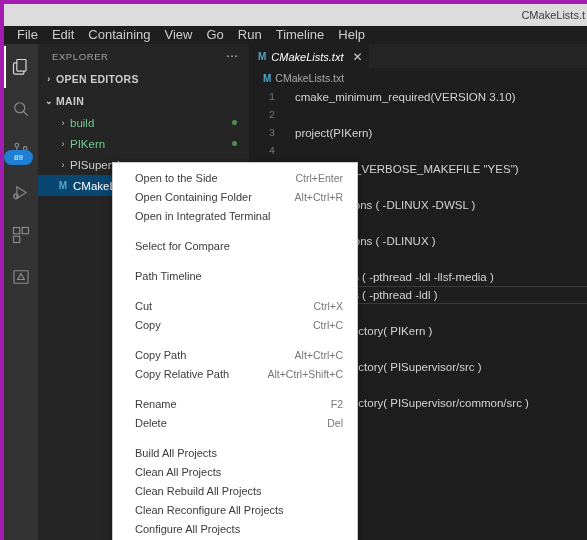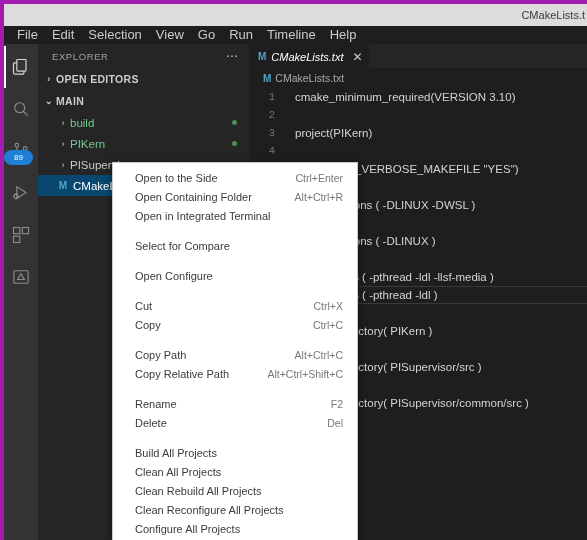--- a/index.html
+++ b/index.html
@@ -237,21 +237,21 @@
 
 <div id="app">
 
   <div class="titlebar">
     <div class="titlebar-text">CMakeLists.t</div>
   </div>
 
   <div class="menubar" id="menubar">
       <div class="menubar-item">File</div>
       <div class="menubar-item">Edit</div>
-      <div class="menubar-item">Selection</div>
+      <div class="menubar-item">Containing</div>
       <div class="menubar-item">View</div>
       <div class="menubar-item">Go</div>
       <div class="menubar-item">Run</div>
       <div class="menubar-item">Timeline</div>
       <div class="menubar-item">Help</div>
     </div>
 
   <div class="activitybar" id="activitybar">
       <div class="act-item active">
         <span>
@@ -457,21 +457,21 @@
         <span class="ctx-label">Open in Integrated Terminal</span>
         <span class="ctx-key"></span>
       </div>
       <div class="ctx-gap"></div>
       <div class="ctx-item">
         <span class="ctx-label">Select for Compare</span>
         <span class="ctx-key"></span>
       </div>
       <div class="ctx-gap"></div>
       <div class="ctx-item">
-        <span class="ctx-label">Open Configure</span>
+        <span class="ctx-label">Path Timeline</span>
         <span class="ctx-key"></span>
       </div>
       <div class="ctx-gap"></div>
       <div class="ctx-item">
         <span class="ctx-label">Cut</span>
         <span class="ctx-key">Ctrl+X</span>
       </div>
       <div class="ctx-item">
         <span class="ctx-label">Copy</span>
         <span class="ctx-key">Ctrl+C</span>

